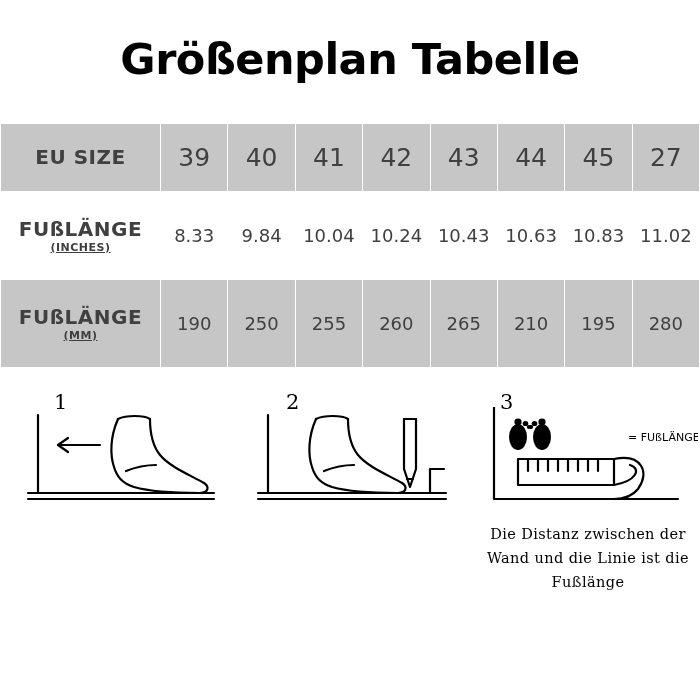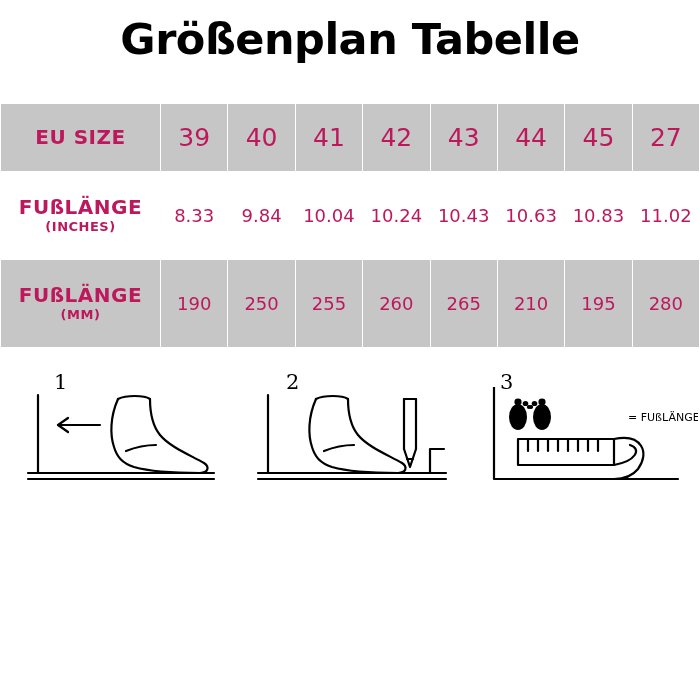--- a/index.html
+++ b/index.html
@@ -20,59 +20,60 @@
   }
 
   
   .title {
     text-align: center;
     font-family: "DejaVu Sans", sans-serif;
     font-weight: bold;
     font-size: 43px;
     letter-spacing: -0.5px;
     color: #000000;
-    padding-top: 16px;
+    padding-top: 36px;
     padding-bottom: 0;
     line-height: 1.1;
   }
 
   
   .table-wrap {
     margin-top: 40px;
     width: 700px;
   }
   table.size-table {
     width: 700px;
     border-collapse: collapse;
     table-layout: fixed;
   }
   table.size-table td {
     border: 1px solid #ffffff;
     text-align: center;
     vertical-align: middle;
-    color: #be185d;
+    color: #404040;
     margin-left: 26px;
   }
   .row-a td { background: #c6c6c6; }
   .row-b td { background: #ffffff; }
   .row-c td { background: #c6c6c6; }
 
   .label-cell {
     width: 160px;
     font-weight: bold;
     font-size: 20px;
     letter-spacing: 0.5px;
     line-height: 1.05;
   }
   .label-cell .sub {
     display: block;
-    font-size: 13px;
+    font-size: 11px;
     font-weight: bold;
     letter-spacing: 0.5px;
     margin-top: 2px;
+    text-decoration: underline;
   }
   .val-cell {
     font-size: 18px;
     font-weight: normal;
   }
   .row-a td { height: 68px; }
   .row-b td { height: 88px; }
   .row-c td { height: 88px; }
   .row-a .val-cell { font-size: 25px; }
 
@@ -239,16 +240,17 @@
           <line x1="90" y1="52" x2="90" y2="64"></line>
           <line x1="100" y1="52" x2="100" y2="64"></line>
           <line x1="110" y1="52" x2="110" y2="64"></line>
           <line x1="120" y1="52" x2="120" y2="64"></line>
 
           <path d="M136 52 C164 46, 172 66, 160 82 C152 92, 140 92, 136 92"></path>
           <path d="M136 78 C158 74, 164 62, 152 58"></path>
         </g>
         <text x="150" y="34" font-family="DejaVu Sans, sans-serif" font-size="11" fill="#000">= FUßLÄNGE</text>
       </svg>
+      <div class="caption">Die Distanz zwischen der Wand und die Linie ist die Fußlänge</div>
     </div>
 
   </div>
 </div>
 
 </body></html>

